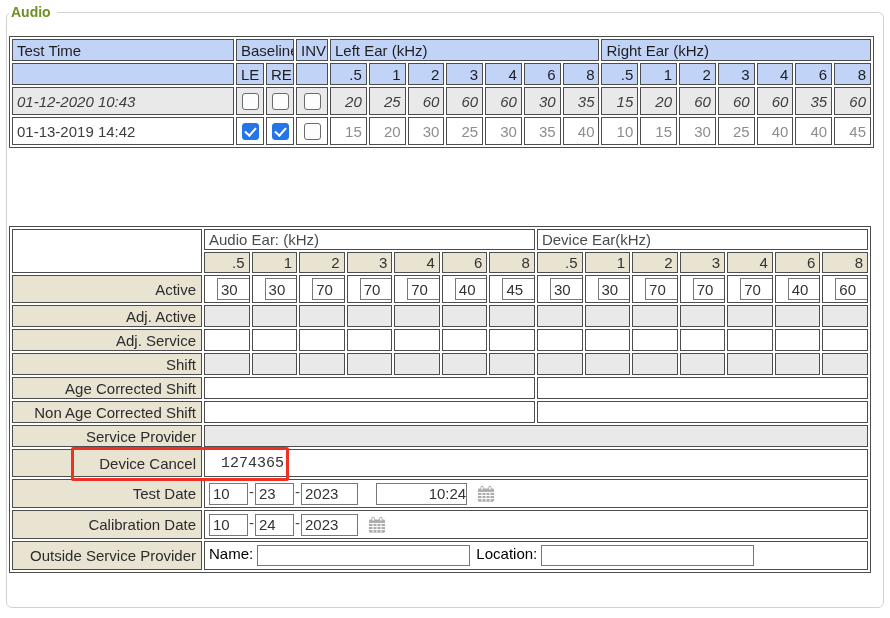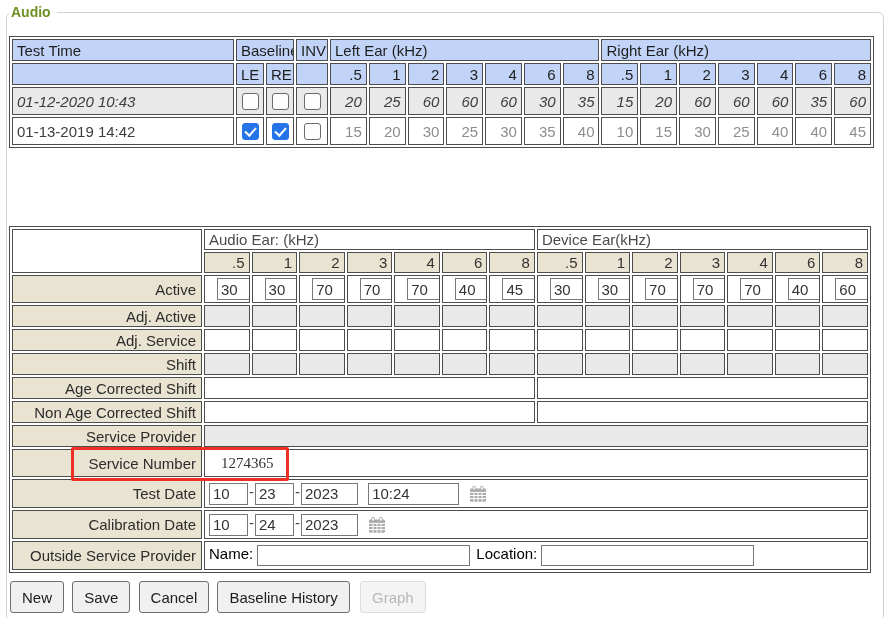--- a/index.html
+++ b/index.html
@@ -107,21 +107,21 @@
     vertical-align:middle;
     background:#fff;
   }
   input.date-part   { width:34px; }
   input.year-part   { width:52px; }
   input.time-part   { width:86px; }
   input.wide-input  { width:208px; height:19px; }
   input.device-input {
     border:none; outline:none;
     width:240px; height:22px;
-    font-family:Liberation Serif, serif;
+    font-family:Liberation Mono, monospace;
     font-size:15px; color:#333;
     padding:0 0 0 4px;
     background:transparent;
   }
   .dash { color:#444; margin:0 1px; }
   .inline-lbl { color:#000000; margin-right:4px; }
 
   td.device-label { position:relative; overflow:visible !important; }
   .red-box {
     position:absolute;
@@ -346,32 +346,32 @@
       <td class="lbl">Non Age Corrected Shift</td>
       <td class="white" colspan="7"></td>
       <td class="white" colspan="7"></td>
     </tr>
     <tr>
       <td class="lbl">Service Provider</td>
       <td class="gray" colspan="14"></td>
     </tr>
     <tr>
       <td class="lbl tall device-label">
-        <span>Service Number</span>
+        <span>Device Cancel</span>
         <div class="red-box"></div>
       </td>
       <td class="white tall" colspan="14">
         <input class="device-input" value="1274365" style="">
       </td>
     </tr>
     <tr>
       <td class="lbl frow">Test Date</td>
       <td class="white frow" colspan="14">
         <input class="cell-input date-part" value="10" style=""><span class="dash">-</span><input class="cell-input date-part" value="23" style=""><span class="dash">-</span><input class="cell-input year-part" value="2023" style="">
-        <input class="cell-input time-part" style="margin-left: 6px;" value="10:24">
+        <input class="cell-input time-part" style="margin-left: 14px; text-align: right;" value="10:24">
         <svg class="cal-icon" width="18" height="18" viewBox="0 0 18 18">
           <rect x="3.5" y="0.8" width="3.2" height="5" rx="1.6" fill="#ababab"></rect>
           <rect x="11.3" y="0.8" width="3.2" height="5" rx="1.6" fill="#ababab"></rect>
           <rect x="1" y="3.4" width="16" height="13.3" rx="1.4" fill="#ababab"></rect>
           <rect x="4.3" y="1.7" width="1.6" height="3" rx="0.8" fill="#fff"></rect>
           <rect x="12.1" y="1.7" width="1.6" height="3" rx="0.8" fill="#fff"></rect>
           <g stroke="#fff" stroke-width="1">
             <line x1="1" y1="7.4" x2="17" y2="7.4"></line>
                 <line x1="1" y1="10.5" x2="17" y2="10.5"></line>
                 <line x1="1" y1="13.6" x2="17" y2="13.6"></line>
@@ -406,20 +406,13 @@
     <tr>
       <td class="lbl frow">Outside Service Provider</td>
       <td class="white frow" colspan="14">
         <span class="inline-lbl">Name:</span><input class="cell-input wide-input" value="" style="">
         <span class="inline-lbl" style="margin-left:2px">Location:</span><input class="cell-input wide-input" value="" style="">
       </td>
     </tr>
   </tbody>
     </table>
 
-  <div class="btn-row">
-    <button class="btn">New</button>
-    <button class="btn">Save</button>
-    <button class="btn">Cancel</button>
-    <button class="btn">Baseline History</button>
-    <button class="btn disabled">Graph</button>
-  </div>
 </fieldset>
 
 </body></html>

